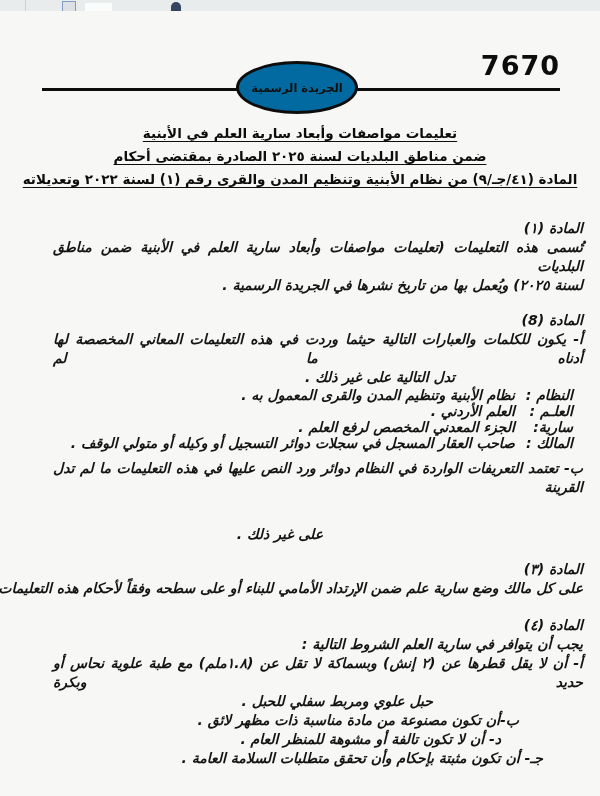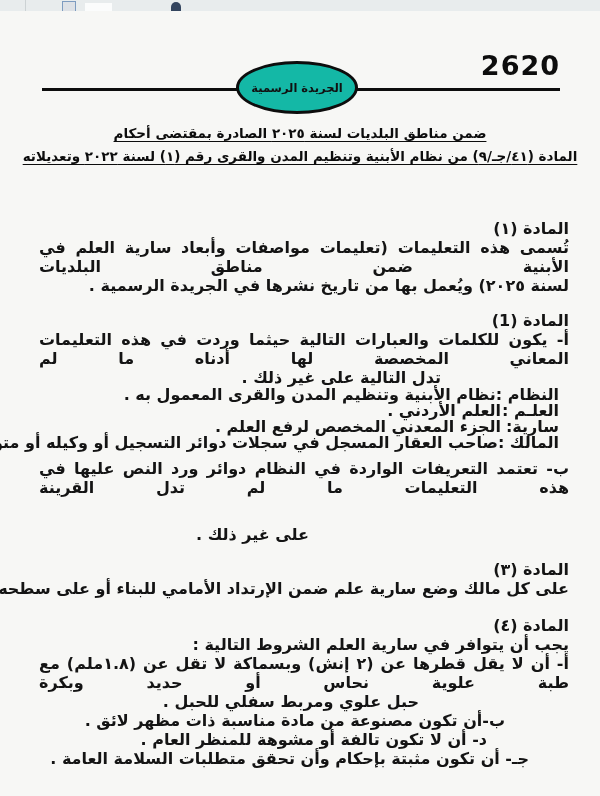--- a/index.html
+++ b/index.html
@@ -22,35 +22,35 @@
   .strip-glyph{position:absolute;left:171px;top:2px;width:10px;height:12px;background:#34455f;border-radius:5px 5px 2px 2px;}
   
   .page{position:absolute;top:11px;left:0;width:600px;height:785px;background:#f7f7f5;}
   .page-number{
     position:absolute;top:39px;right:40px;
     font-size:27px;font-weight:bold;letter-spacing:1px;color:#0d0d0d;
   }
   .rule-line{position:absolute;top:77px;left:42px;width:518px;height:3px;background:#0d0d0d;}
   .seal{
     position:absolute;top:50px;left:236px;width:122px;height:53px;
-    background:#14b8a6;border:3px solid #0d0d0d;border-radius:50%;
+    background:#0369a1;border:3px solid #0d0d0d;border-radius:50%;
     display:flex;align-items:center;justify-content:center;box-sizing:border-box;
   }
   .seal span{font-size:11.5px;font-weight:bold;direction:rtl;}
   .title-block{
     position:absolute;top:111px;left:0;width:600px;
     text-align:center;direction:rtl;
     font-weight:bold;font-size:13.5px;line-height:23px;color:#0d0d0d;
   }
   .title-block div{text-decoration:underline;text-underline-offset:3px;text-decoration-thickness:1px;}
   
   .content{
-    position:absolute;top:208px;right:31px;width:530px;
+    position:absolute;top:208px;right:17px;width:530px;
     direction:rtl;text-align:right;
-    font-size:16px;font-weight:bold;line-height:19px;color:#141414;
+    font-size:14px;font-weight:bold;line-height:19px;color:#141414;font-style:italic;
   }
   .heading{white-space:nowrap;}
   .line{white-space:nowrap;}
   .jfull{text-align:justify;text-align-last:justify;white-space:normal;}
   .mt16{margin-top:16px;}
   .mt18{margin-top:18px;}
   .mt8{margin-top:8px;}
   .indent-a2{margin-right:128px;}
   .indent-b2{margin-right:260px;margin-top:28px;}
   .indent-a4{margin-right:150px;}
@@ -66,38 +66,39 @@
 
 <div class="browser-strip">
   <div class="strip-divider"></div>
   <div class="strip-button"></div>
   <div class="strip-field"></div>
   <div class="strip-glyph"></div>
 </div>
 
 <div class="page">
 
-  <div class="page-number">2620</div>
+  <div class="page-number">7670</div>
   <div class="rule-line"></div>
   <div class="seal">
     <span>الجريدة الرسمية</span>
   </div>
 
   <div class="title-block">
+    <div>تعليمات مواصفات وأبعاد سارية العلم في الأبنية</div>
     <div>ضمن مناطق البلديات لسنة ٢٠٢٥ الصادرة بمقتضى أحكام</div>
     <div>المادة (٤١/جـ/٩) من نظام الأبنية وتنظيم المدن والقرى رقم (١) لسنة ٢٠٢٢ وتعديلاته</div>
   </div>
 
   <div class="content">
 
     <div class="heading">المادة (١)</div>
     <div class="jfull">تُسمى هذه التعليمات (تعليمات مواصفات وأبعاد سارية العلم في الأبنية ضمن مناطق البلديات</div>
     <div class="line">لسنة ٢٠٢٥) ويُعمل بها من تاريخ نشرها في الجريدة الرسمية .</div>
 
-    <div class="heading mt16">المادة (1)</div>
+    <div class="heading mt16">المادة (8)</div>
     <div class="jfull">أ-  يكون للكلمات والعبارات التالية حيثما وردت في هذه التعليمات المعاني المخصصة لها أدناه ما لم</div>
     <div class="line indent-a2">تدل التالية على غير ذلك .</div>
 
     <div class="def-row">
       <span class="def-term">النظام :</span>
       <span class="def-text">نظام الأبنية وتنظيم المدن والقرى المعمول به .</span>
     </div>
     <div class="def-row">
       <span class="def-term">العلـم :</span>
       <span class="def-text">العلم الأردني .</span>

